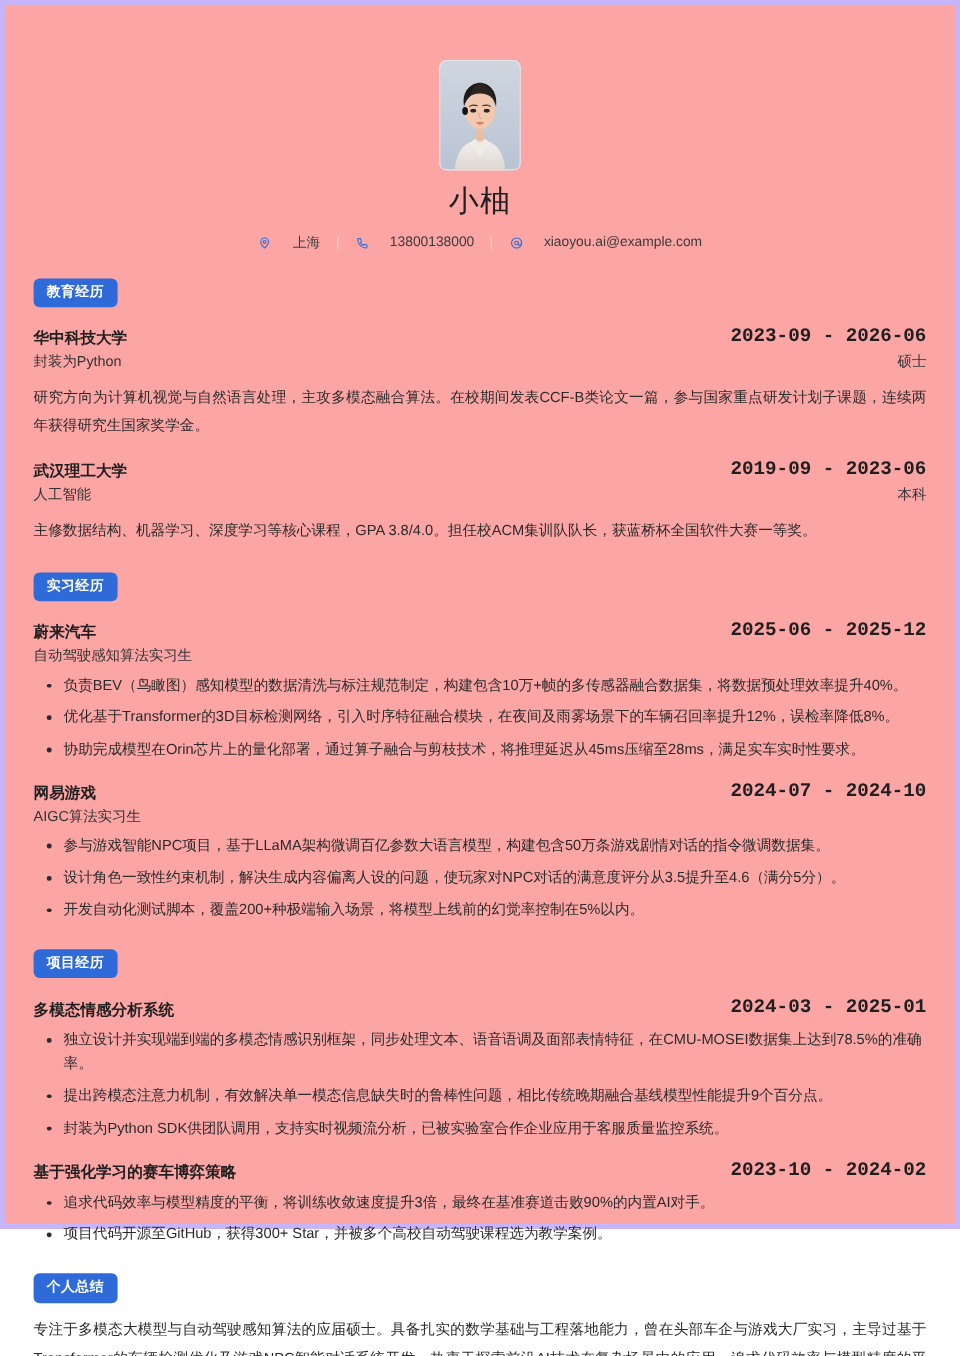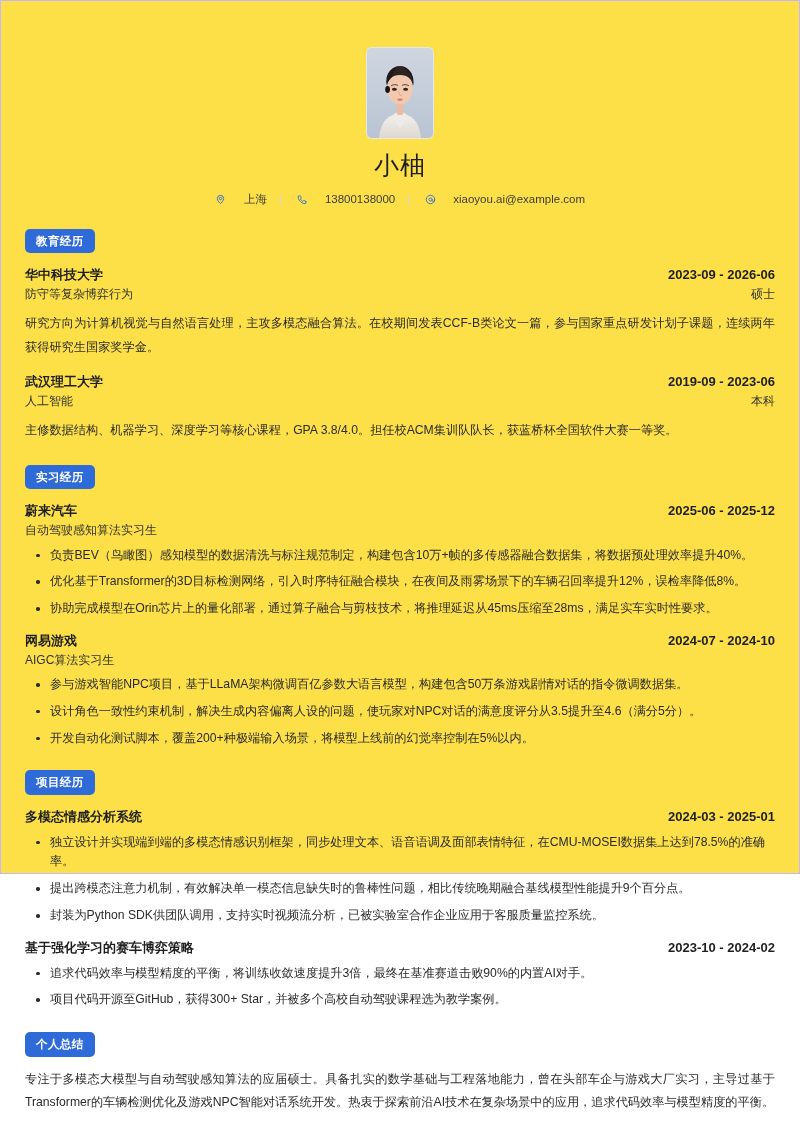--- a/index.html
+++ b/index.html
@@ -9,24 +9,24 @@
   body {
     width: 800px;
     height: 1130px;
     background: #ffffff;
     font-family: "Liberation Sans", "DejaVu Sans", sans-serif;
     color: #262626;
     overflow: hidden;
   }
   .page {
     width: 800px;
-    height: 874px;
+    height: 1024px;
     box-sizing: border-box;
-    background: #fde047;
-    border: 1px solid #c4b5fd;
+    background: #fca5a5;
+    border: 4px solid #c4b5fd;
     padding: 0 24px;
     position: relative;
   }
 
   
   .header {
     padding-top: 47px;
     display: flex;
     flex-direction: column;
     align-items: center;
@@ -100,25 +100,26 @@
     align-items: flex-end;
     justify-content: space-between;
   }
   .entry-title {
     font-size: 13px;
     font-weight: 700;
     color: #1f1f1f;
     line-height: 1.45;
   }
   .entry-date {
-    font-size: 13px;
+    font-size: 16px;
     font-weight: 700;
     color: #1f1f1f;
     line-height: 1.45;
     white-space: nowrap;
+    font-family: Liberation Mono, monospace;
   }
   .entry-sub {
     display: flex;
     align-items: baseline;
     justify-content: space-between;
     margin-top: 1px;
   }
   .entry-subtitle {
     font-size: 12px;
     color: #333333;
@@ -255,21 +256,21 @@
 
   <div class="section">
     <div class="section-badge">教育经历</div>
 
     <div class="entry">
       <div class="entry-head">
         <span class="entry-title">华中科技大学</span>
         <span class="entry-date">2023-09 - 2026-06</span>
       </div>
       <div class="entry-sub">
-        <span class="entry-subtitle">防守等复杂博弈行为</span>
+        <span class="entry-subtitle">封装为Python</span>
         <span class="entry-meta">硕士</span>
       </div>
       <div class="para">研究方向为计算机视觉与自然语言处理，主攻多模态融合算法。在校期间发表CCF-B类论文一篇，参与国家重点研发计划子课题，连续两年获得研究生国家奖学金。</div>
     </div>
 
     <div class="entry">
       <div class="entry-head">
         <span class="entry-title">武汉理工大学</span>
         <span class="entry-date">2019-09 - 2023-06</span>
       </div>

